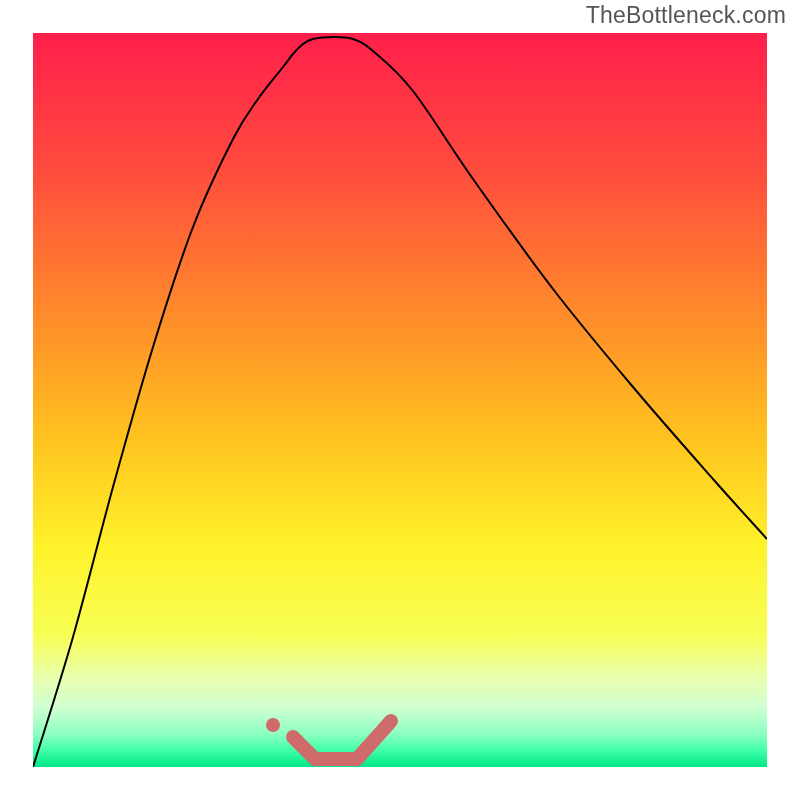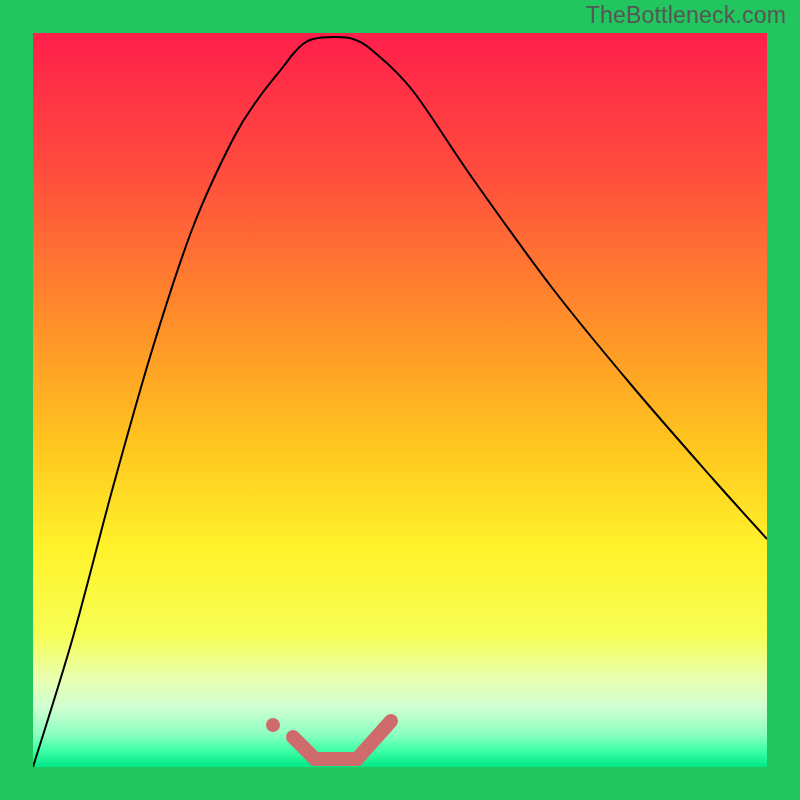--- a/index.html
+++ b/index.html
@@ -10,21 +10,21 @@
     overflow: hidden;
     background: #000;
     font-family: Arial, Helvetica, sans-serif;
   }
   .frame {
     position: absolute;
     left: 0;
     top: 0;
     width: 800px;
     height: 800px;
-    background: #22c55e;
+    background: #ffffff;
   }
   .watermark {
     position: absolute;
     top: 2px;
     right: 14px;
     color: #555;
     font-size: 23px;
     font-weight: 400;
     letter-spacing: 0.2px;
   }

